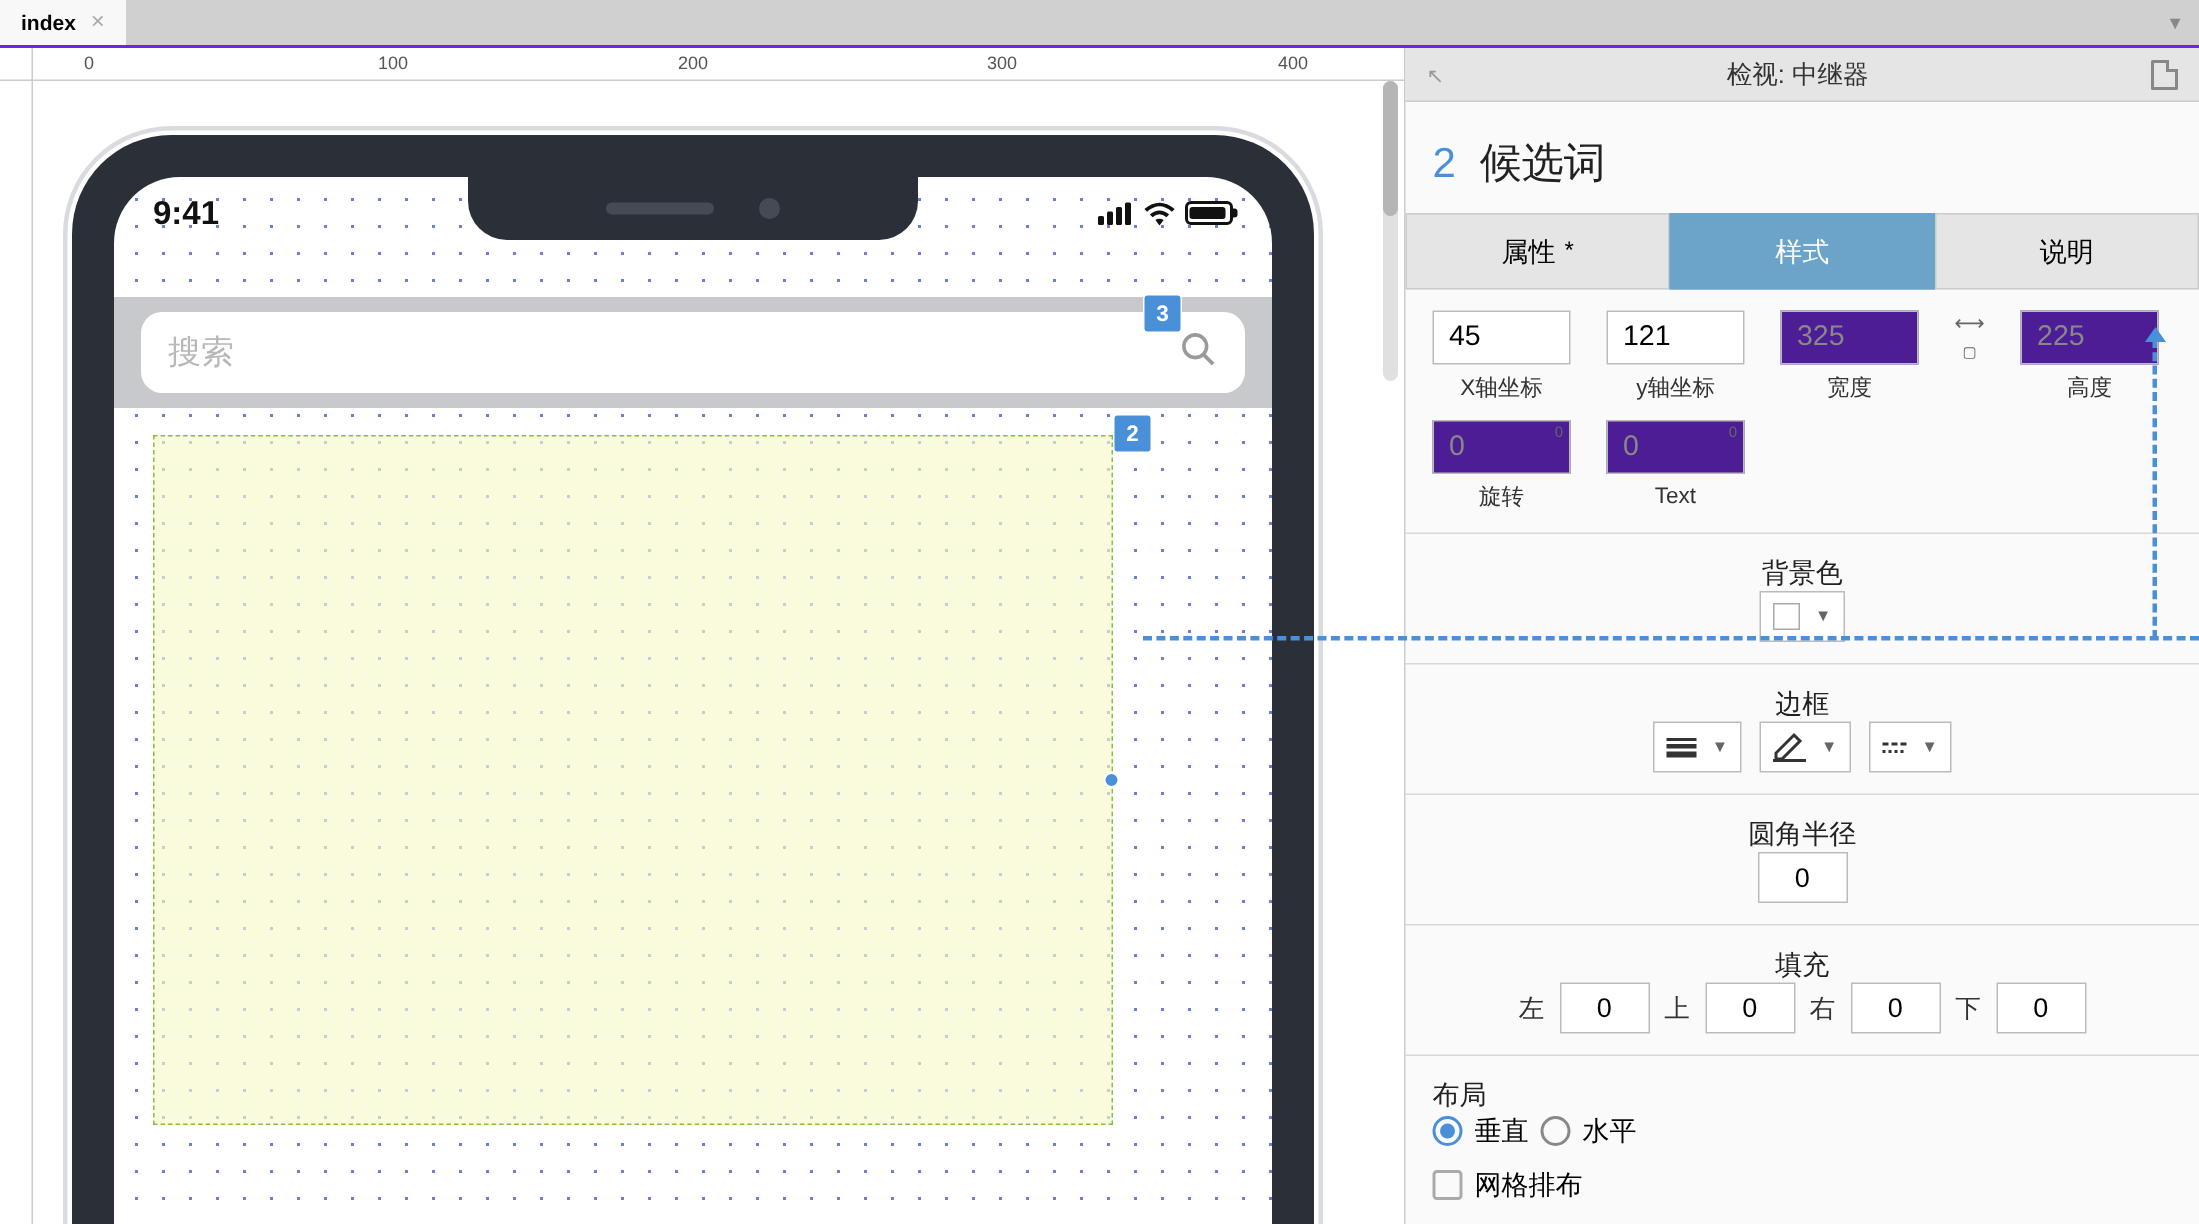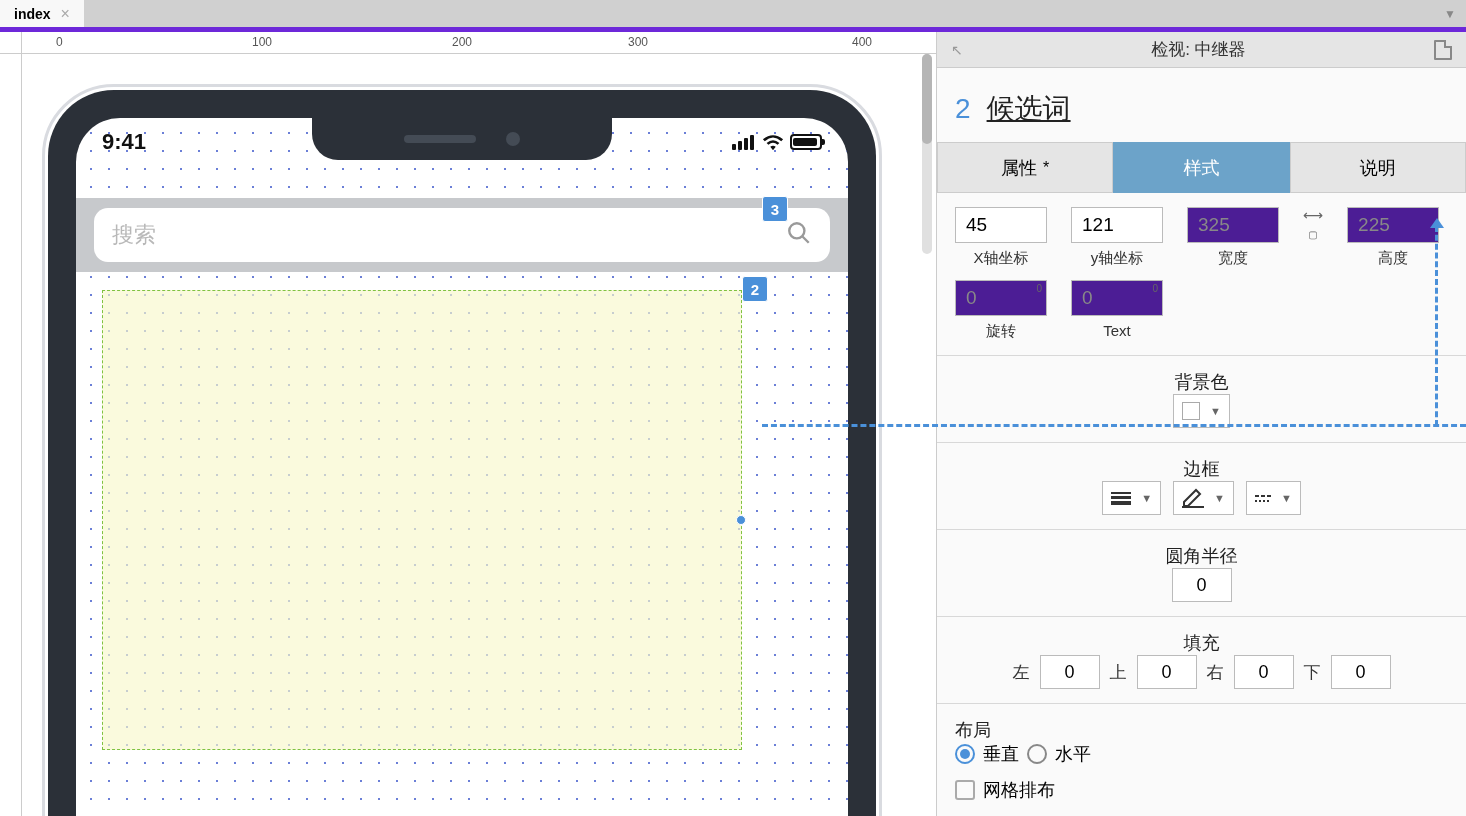--- a/index.html
+++ b/index.html
@@ -1,19 +1,19 @@
 <!DOCTYPE html>
 <html><head>
 <meta charset="utf-8">
 <style>
 * { box-sizing: border-box; margin: 0; padding: 0; font-family: Arial, "Microsoft YaHei", sans-serif; }
 body { background: #fff; overflow: hidden; width: 1466px; height: 816px; position: relative; }
 
 
-.tab-bar { display: flex; height: 32px; background: #d0d0d0; border-bottom: 5px solid #6d28d9; }
+.tab-bar { display: flex; height: 32px; background: #d0d0d0; border-bottom: 2px solid #6d28d9; }
 .tab { display: flex; align-items: center; padding: 0 14px; background: #f8f8f8; font-size: 14px; font-weight: bold; gap: 10px; height: 100%; }
 .tab-close { color: #aaa; font-size: 16px; cursor: pointer; font-weight: normal; }
 .tab-rest { flex: 1; display: flex; align-items: center; justify-content: flex-end; padding-right: 10px; }
 .tab-chevron { color: #888; font-size: 12px; }
 
 
 .main { display: flex; height: calc(100% - 32px); }
 .canvas-area { flex: 1; display: flex; flex-direction: column; background: #fff; position: relative; }
 .ruler-h { height: 22px; background: #fff; border-bottom: 1px solid #ccc; position: relative; margin-left: 22px; overflow: hidden; }
 .ruler-h span { position: absolute; top: 3px; font-size: 12px; color: #555; }
@@ -70,21 +70,21 @@
 
 .inspector { width: 530px; background: #fafafa; border-left: 1px solid #ccc; display: flex; flex-direction: column; }
 .insp-header { height: 40px; background: #e5e5e5; display: flex; align-items: center; justify-content: space-between; padding: 0 14px; border-bottom: 1px solid #ccc; }
 .insp-header-title { font-size: 17px; color: #333; }
 .insp-header .popout { color: #999; font-size: 14px; }
 .insp-header .doc-icon { width: 18px; height: 20px; border: 2px solid #888; border-radius: 1px; position: relative; }
 .insp-header .doc-icon::after { content:''; position:absolute; top:-2px; right:-2px; width:6px;height:6px;background:#e5e5e5;border-left:2px solid #888;border-bottom:2px solid #888; }
 
 .widget-name { display: flex; align-items: center; gap: 16px; padding: 22px 18px 14px; }
 .widget-count { color: #4a90d9; font-size: 28px; }
-.widget-label { font-size: 28px; color: #222; text-decoration: underline; }
+.widget-label { font-size: 28px; color: #222; }
 
 .insp-tabs { display: flex; height: 56px; }
 .insp-tab { flex: 1; display: flex; align-items: center; justify-content: center; font-size: 18px; background: #e5e5e5; border: 1px solid #ccc; cursor: pointer; gap:6px; }
 .insp-tab.active { background: #6ca3c9; color: #fff; border-color: #6ca3c9; }
 .insp-tab .dirty { font-size: 16px; }
 
 .sec { padding: 14px 18px; border-bottom: 1px solid #d8d8d8; }
 .sec-head { display: flex; justify-content: space-between; align-items: center; margin-bottom: 12px; }
 .sec-title { font-size: 18px; color: #222; }
 .hide-check { display: flex; align-items: center; gap: 8px; font-size: 17px; }
@@ -130,21 +130,21 @@
 </div>
 
 <div class="main">
 
   <div class="canvas-area">
     <div class="ruler-corner"></div>
     <div class="ruler-h">
       <span style="left:34px">0</span>
       <span style="left:230px">100</span>
       <span style="left:430px">200</span>
-      <span style="left:606px">300</span>
+      <span style="left:636px">300</span>
       <span style="left:830px">400</span>
     </div>
     <div class="ruler-v"></div>
     <div class="canvas">
       <div class="canvas-inner">
         <div class="phone">
           <div class="phone-outer"></div>
           <div class="phone-body"></div>
           <div class="phone-screen">
             <div class="dotgrid"></div>

